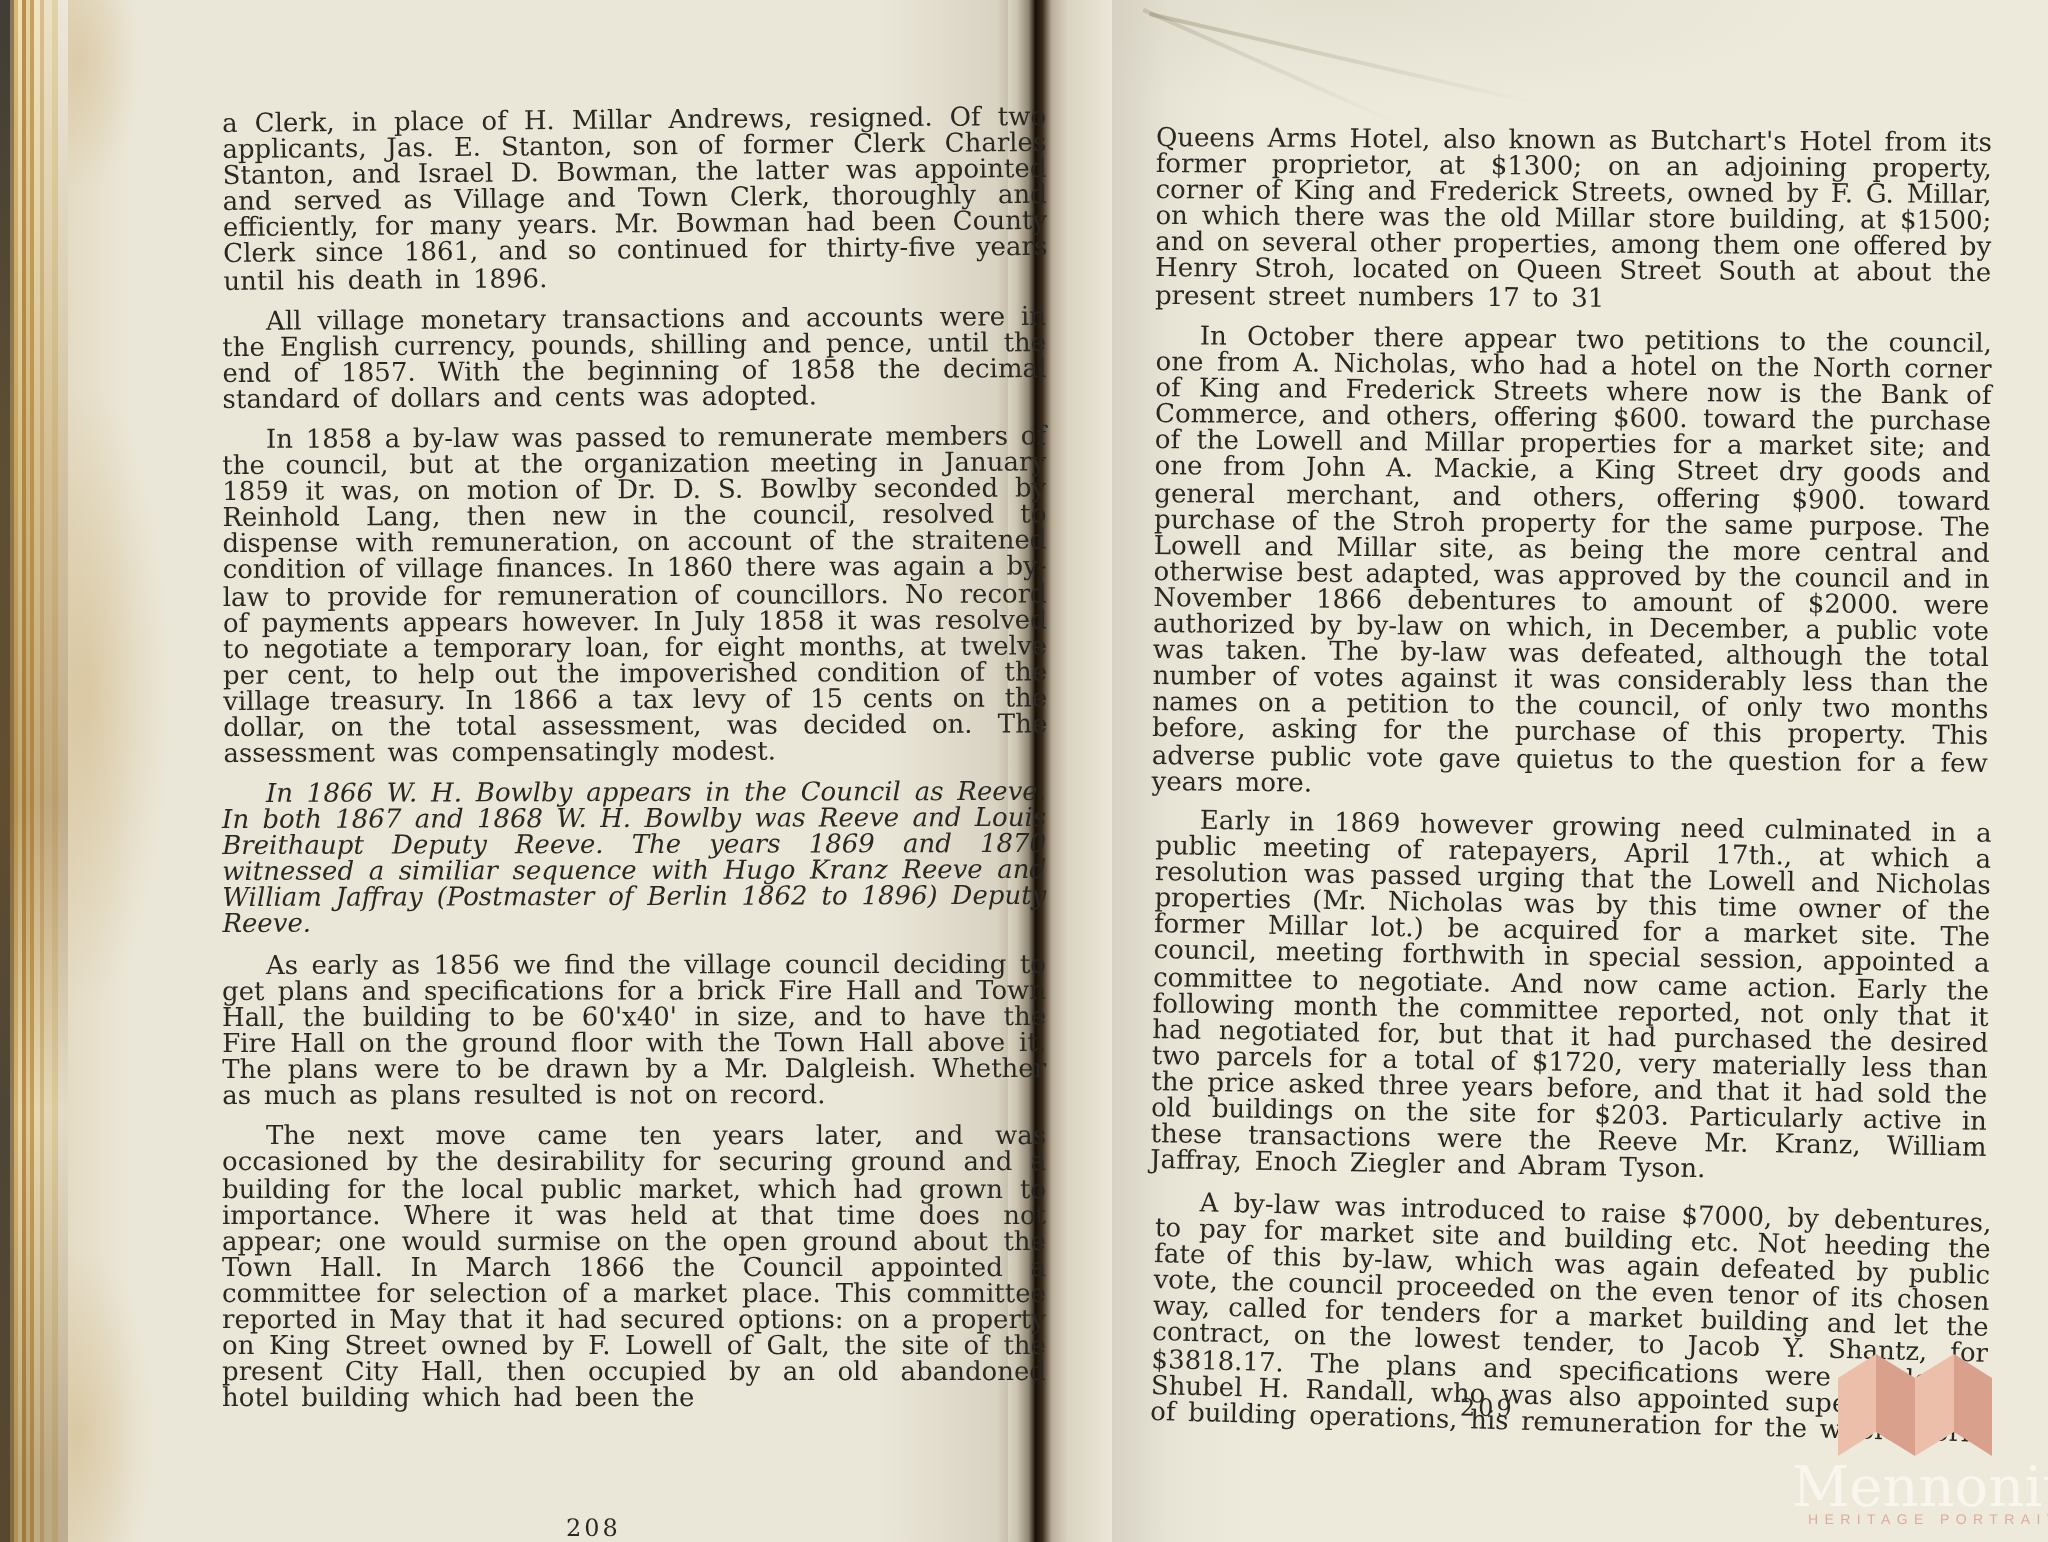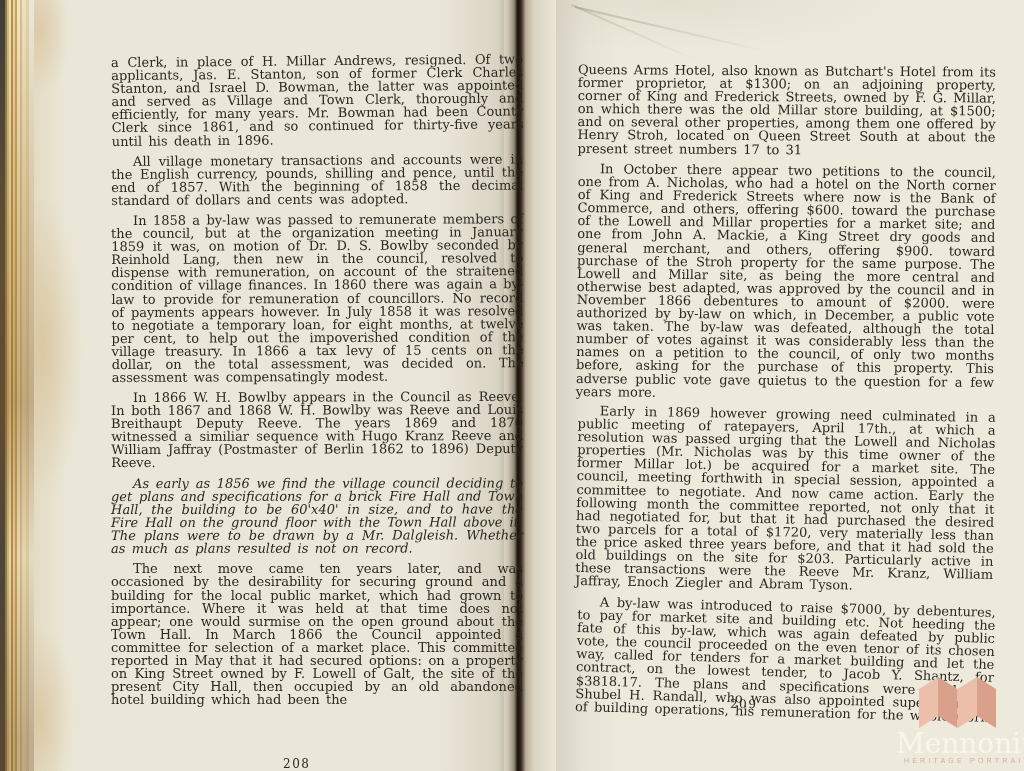--- a/index.html
+++ b/index.html
@@ -52,22 +52,22 @@
   
   .text-block{position:absolute;color:#2a2822;margin-left:12px;}
   .text-block p{
     margin:0 0 7px;font-size:13px;line-height:13.1px;text-align:justify;
     word-spacing:2.2px;transform-origin:0 0;
   }
   .text-block p.indent{text-indent:22px;}
   .tb-left{left:99px;top:56px;width:412px;}
   .tb-right{left:566px;top:63px;width:418px;}
   .tl1{transform:rotate(-0.5deg);} .tl2{transform:rotate(-0.35deg);}
-  .tl3{transform:rotate(-0.25deg);} .tl4{transform:rotate(-0.15deg);}
-  .tl5{transform:rotate(-0.08deg);font-style:italic;} .tl6{transform:rotate(0deg);}
+  .tl3{transform:rotate(-0.25deg);} .tl4{transform:rotate(-0.15deg);font-style:italic;}
+  .tl5{transform:rotate(-0.08deg);} .tl6{transform:rotate(0deg);}
   .tr1{transform:rotate(0.35deg);} .tr2{transform:rotate(0.55deg);}
   .tr3{transform:rotate(0.95deg);} .tr4{transform:rotate(1.5deg);}
   .pagenum{position:absolute;font-size:12px;letter-spacing:1.5px;color:#2a2822;}
   .pn-left{left:283px;top:720px;margin-top:37px;}
   .pn-right{left:730px;top:697px;transform:rotate(1.2deg);}
   
   .wm-logo{position:absolute;left:919px;top:677px;width:77px;height:51px;}
   .wm-name{
     position:absolute;left:896px;top:727px;
     font-family:"DejaVu Serif","Liberation Serif",serif;

